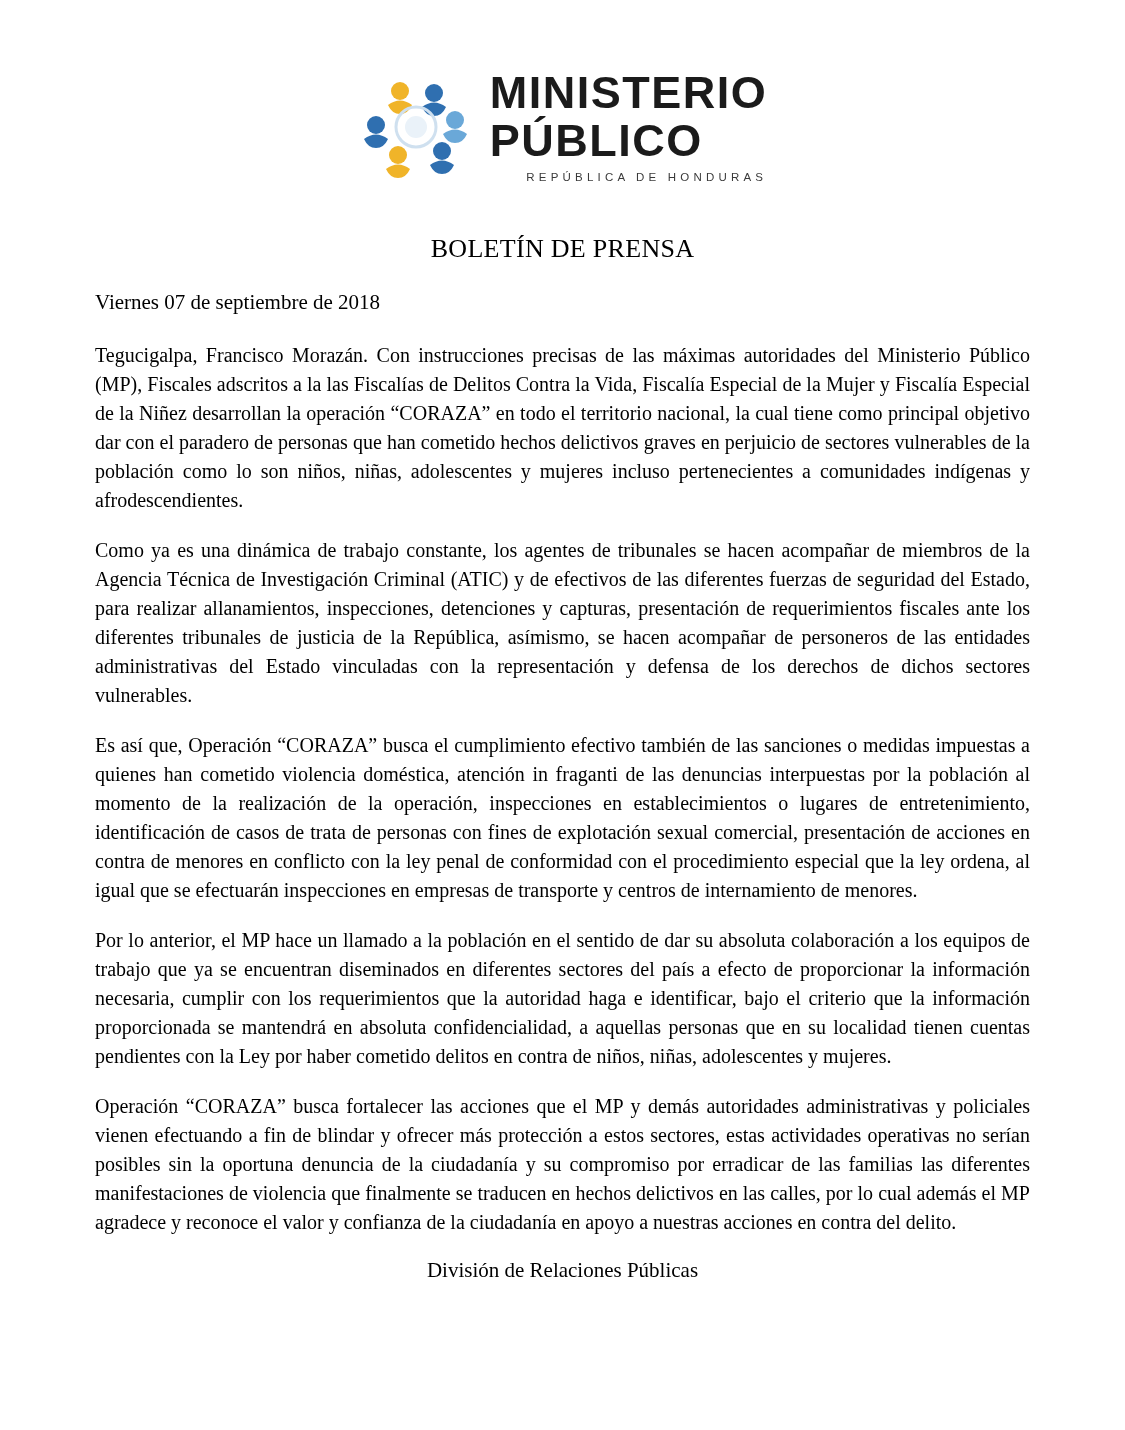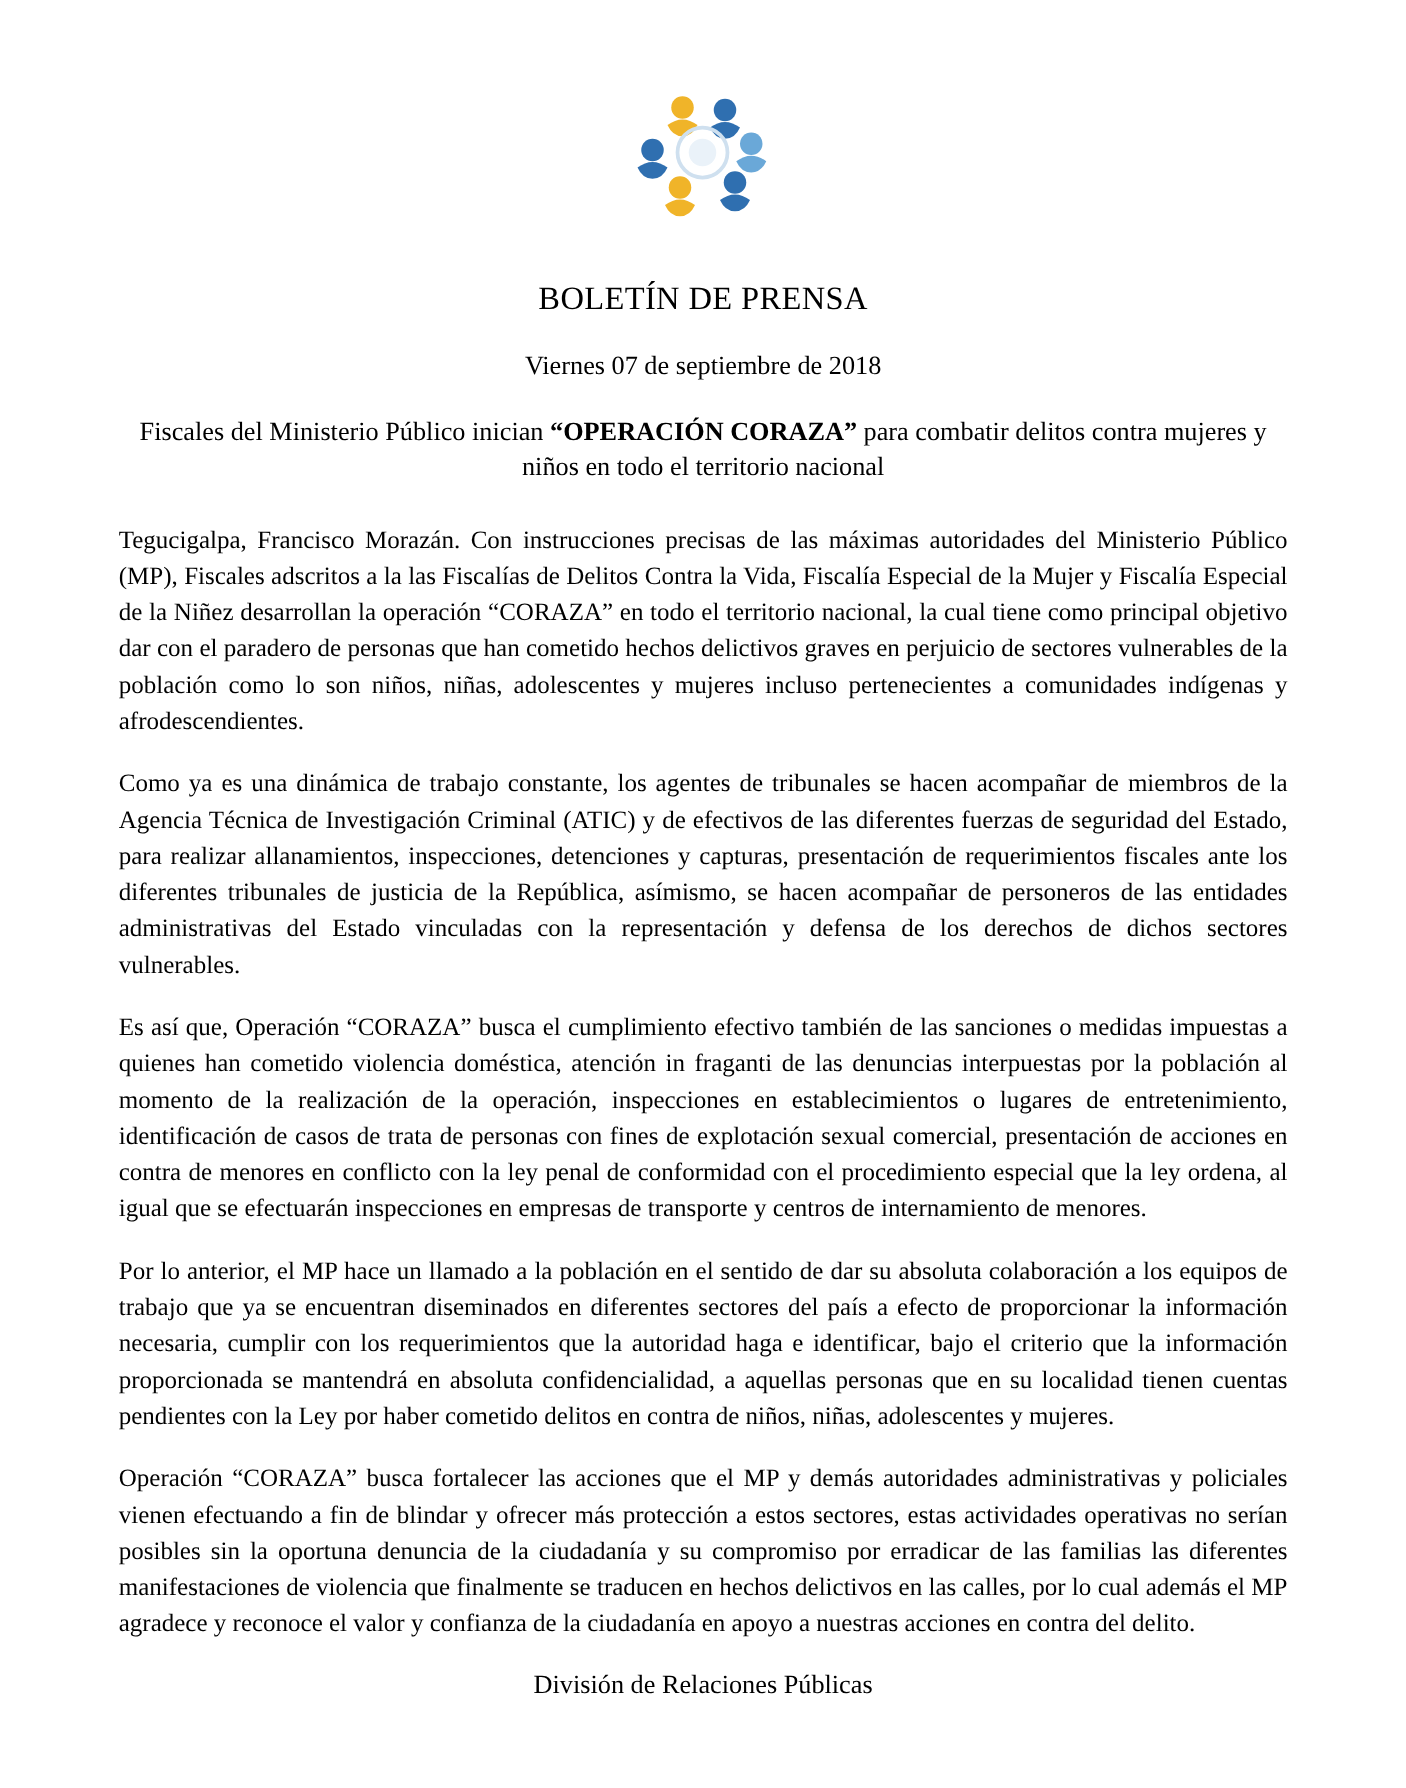--- a/index.html
+++ b/index.html
@@ -71,21 +71,21 @@
   }
 
   
   .doc-title {
     text-align: center;
     font-size: 26px;
     margin: 0 0 26px 0;
     letter-spacing: 0.3px;
   }
   .doc-date {
-    text-align: center;
+    text-align: left;
     font-size: 21px;
     margin: 0 0 26px 0;
   }
   .doc-headline {
     text-align: center;
     font-size: 21px;
     line-height: 1.35;
     margin: 0 0 30px 0;
     padding: 0 6px;
   }
@@ -132,30 +132,32 @@
             <path d="M28 94 q12 -9 24 0 q-4 9 -12 9 q-8 0 -12 -9z" fill="#f0b429"></path>
 
             <circle cx="18" cy="50" r="9" fill="#2f6fb0"></circle>
             <path d="M6 64 q12 -9 24 0 q-4 9 -12 9 q-8 0 -12 -9z" fill="#2f6fb0"></path>
 
             <circle cx="58" cy="52" r="20" fill="none" stroke="#cfe0ef" stroke-width="3"></circle>
             <circle cx="58" cy="52" r="11" fill="#eaf2f9"></circle>
           </g>
         </svg>
       </div>
+      <div class="logo-text">
+        <div class="logo-line1">MINISTERIO</div>
+        <div class="logo-line2">PÚBLICO</div>
+        <div class="logo-line3">REPÚBLICA DE HONDURAS</div>
+      </div>
     </div>
   </div>
 
   <div class="doc-title">BOLETÍN DE PRENSA</div>
 
   <div class="doc-date">Viernes 07 de septiembre de 2018</div>
 
-  <div class="doc-headline">
-    <span>Fiscales del Ministerio Público inician </span><b>“OPERACIÓN CORAZA”</b><span> para combatir delitos contra mujeres y niños en todo el territorio nacional</span>
-  </div>
 
   <p class="body-par">Tegucigalpa, Francisco Morazán.  Con instrucciones precisas de las máximas autoridades del Ministerio Público (MP), Fiscales adscritos a la las Fiscalías de Delitos Contra la Vida, Fiscalía Especial de la Mujer y Fiscalía Especial de la Niñez desarrollan la operación “CORAZA” en todo el territorio nacional, la cual tiene como principal objetivo dar con el paradero de personas que han cometido hechos delictivos graves en perjuicio de sectores vulnerables de la población como lo son niños, niñas, adolescentes y mujeres incluso pertenecientes a comunidades indígenas y afrodescendientes.</p>
   <p class="body-par">Como ya es una dinámica de trabajo constante, los agentes de tribunales se hacen acompañar de miembros de la Agencia Técnica de Investigación Criminal (ATIC) y de efectivos de las diferentes fuerzas de seguridad del Estado, para realizar allanamientos, inspecciones, detenciones y capturas, presentación de requerimientos fiscales ante los diferentes tribunales de justicia de la República, asímismo, se hacen acompañar de personeros de las entidades administrativas del Estado vinculadas con la representación y defensa de los derechos de dichos sectores vulnerables.</p>
   <p class="body-par">Es así que, Operación “CORAZA” busca el cumplimiento efectivo también de las sanciones o medidas impuestas a quienes han cometido violencia doméstica, atención in fraganti de las denuncias interpuestas por la población al momento de la realización de la operación, inspecciones en establecimientos o lugares de entretenimiento, identificación de casos de trata de personas con fines de explotación sexual comercial, presentación de acciones en contra de menores en conflicto con la ley penal de conformidad con el procedimiento especial que la ley ordena, al igual que se efectuarán inspecciones en empresas de transporte y centros de internamiento de menores.</p>
   <p class="body-par">Por lo anterior, el MP hace un llamado a la población en el sentido de dar su absoluta colaboración a los equipos de trabajo que ya se encuentran diseminados en diferentes sectores del país a efecto de proporcionar la información necesaria, cumplir con los requerimientos que la autoridad haga e identificar, bajo el criterio que la información proporcionada se mantendrá en absoluta confidencialidad, a aquellas personas que en su localidad tienen cuentas pendientes con la Ley por haber cometido delitos en contra de niños, niñas, adolescentes y mujeres.</p>
   <p class="body-par">Operación “CORAZA” busca fortalecer las acciones que el MP y demás autoridades administrativas y policiales vienen efectuando a fin de blindar y ofrecer más protección a estos sectores, estas actividades operativas no serían posibles sin la oportuna denuncia de la ciudadanía y su compromiso por erradicar de las familias las diferentes manifestaciones de violencia que finalmente se traducen en hechos delictivos en las calles, por lo cual además el MP agradece y reconoce el valor y confianza de la ciudadanía en apoyo a nuestras acciones en contra del delito.</p>
 
   <div class="sig">División de Relaciones Públicas</div>
 
 </div>

